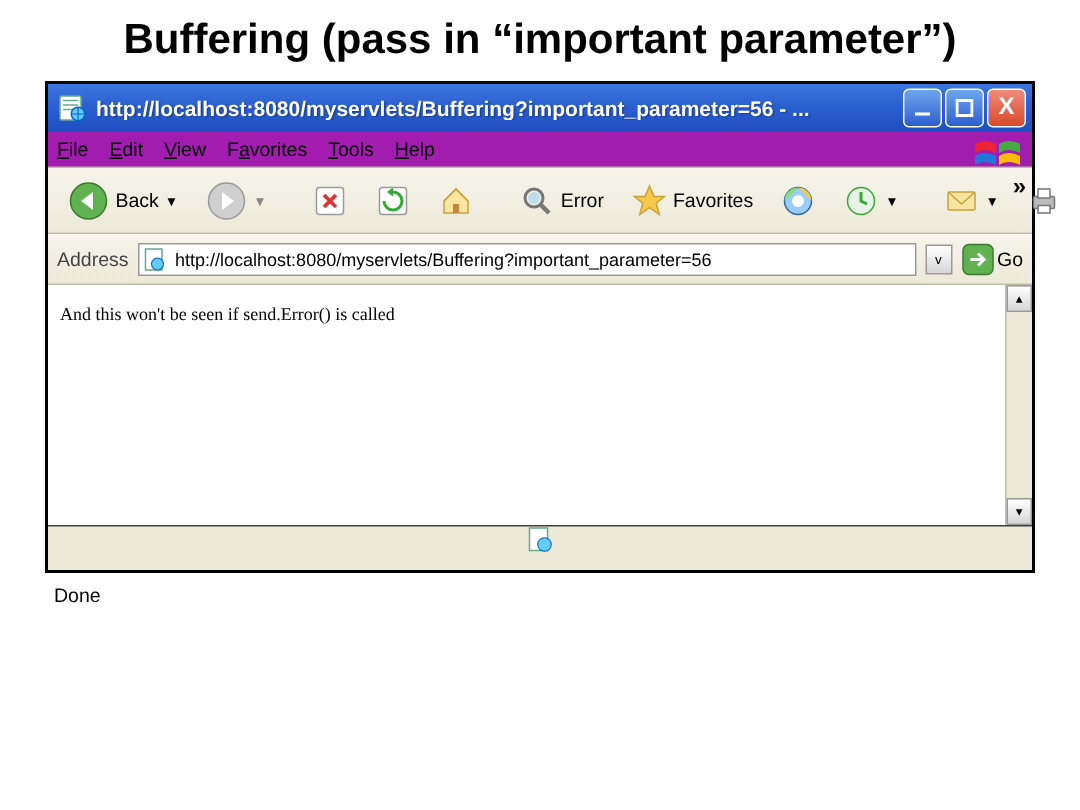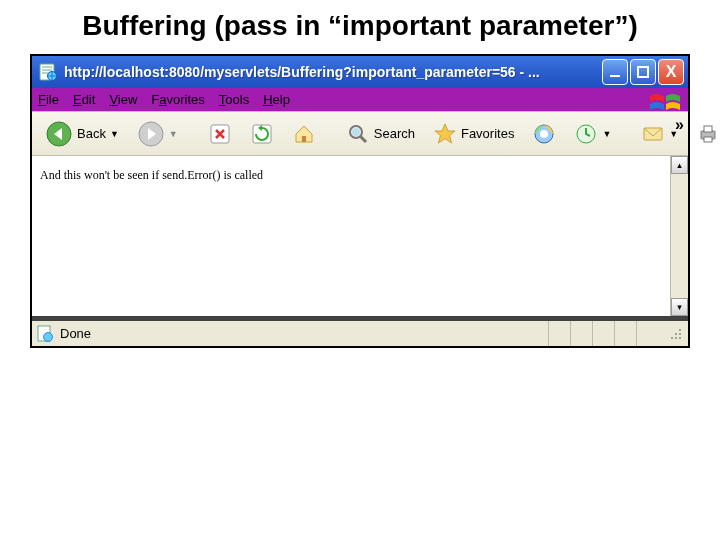--- a/index.html
+++ b/index.html
@@ -188,26 +188,27 @@
   }
   .sb-btn {
     height:18px;
     background: linear-gradient(to bottom,#fff,#d6d6d6);
     border:1px solid #9a9a9a;
     display:flex;align-items:center;justify-content:center;
     font-size:9px;
   }
   .statusbar {
     background: #ece9d8;
-    border-top: 5px solid #404040;
+    border-top: 1px solid #404040;
     display: flex;
     align-items: center;
     height: 30px;
     padding: 0 4px;
-    gap: 6px;
+    gap: 20px;
+    flex-direction: column;
   }
   .status-icon { width:18px;height:18px; }
   .status-text { font-size: 13px; flex: 0 0 auto; margin-right:auto;}
   .status-panes {
     display:flex;
     gap:0;
     align-items:center;
     height:100%;
   }
   .status-pane {
@@ -325,21 +326,21 @@
       </div>
       <div class="tb-sep"></div>
       <div class="tb-btn">
         <span class="tb-icon-sm">
           <svg viewBox="0 0 24 24">
               <circle cx="10" cy="10" r="6" fill="none" stroke="#777" stroke-width="2"></circle>
               <path d="M14 14 L20 20" stroke="#777" stroke-width="3"></path>
               <circle cx="10" cy="10" r="4" fill="#bde"></circle>
             </svg>
         </span>
-        <span>Search</span>
+        <span>Error</span>
       </div>
       <div class="tb-btn">
         <span class="tb-icon-sm">
           <svg viewBox="0 0 24 24">
               <path d="M12 2 L15 9 L22 9 L16.5 13.5 L18.5 21 L12 16.5 L5.5 21 L7.5 13.5 L2 9 L9 9 Z" fill="#f7c948" stroke="#c8a23c"></path>
             </svg>
         </span>
         <span>Favorites</span>
       </div>
       <div class="tb-btn">
@@ -376,20 +377,42 @@
           <svg viewBox="0 0 24 24">
               <rect x="5" y="9" width="14" height="8" rx="1" fill="#bbb" stroke="#777"></rect>
               <rect x="8" y="4" width="8" height="6" fill="#fff" stroke="#777"></rect>
               <rect x="8" y="15" width="8" height="5" fill="#fff" stroke="#777"></rect>
             </svg>
         </span>
       </div>
       <span class="tb-chev">»</span>
     </div>
 
+    <div class="addrbar">
+      <span class="addr-label">Address</span>
+      <div class="addr-input-wrap">
+        <span class="addr-page-icon">
+          <svg viewBox="0 0 16 16">
+              <rect x="2" y="1" width="11" height="14" fill="#fff" stroke="#6a8"></rect>
+              <circle cx="10" cy="11" r="4" fill="#6cf" stroke="#06c" stroke-width=".7"></circle>
+            </svg>
+        </span>
+        <input class="addr-input" value="http://localhost:8080/myservlets/Buffering?important_parameter=56" style="">
+      </div>
+      <div class="addr-dd">v</div>
+      <div class="go-btn">
+        <span class="go-icon">
+          <svg viewBox="0 0 22 22">
+              <rect x="1" y="1" width="20" height="20" rx="4" fill="#5fb24f" stroke="#3a7a30"></rect>
+              <path d="M6 11 L14 11 M11 7 L15 11 L11 15" stroke="#fff" stroke-width="2" fill="none"></path>
+            </svg>
+        </span>
+        <span>Go</span>
+      </div>
+    </div>
 
     <div class="content">
       <div class="content-inner">
         <div>And this won't be seen if send.Error() is called</div>
       </div>
       <div class="vscroll">
         <div class="sb-btn">▴</div>
         <div class="sb-btn">▾</div>
       </div>
     </div>

